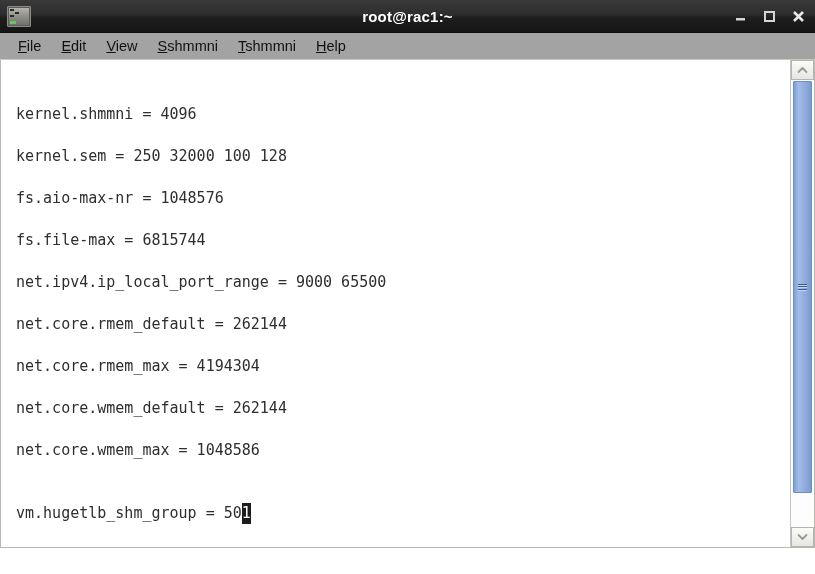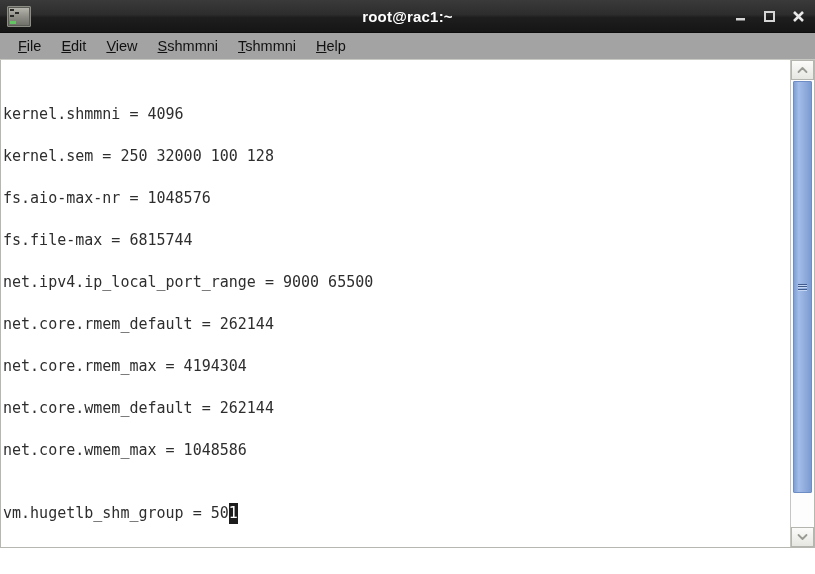--- a/index.html
+++ b/index.html
@@ -135,21 +135,21 @@
     padding: 0;
     position: relative;
     min-width: 0;
   }
 
   .term-lines {
     font-family: "DejaVu Sans Mono", "Liberation Mono", monospace;
     font-size: 15px;
     line-height: 21px;
     color: #2e2e2e;
-    padding-left: 2px;
+    padding-left: 15px;
     padding-top: 2px;
     white-space: pre;
   }
   .term-line { height: 21px; }
   .term-line.blank { height: 21px; }
 
   .cursor {
     background: #1c1c1c;
     color: #ffffff;
     display: inline-block;

